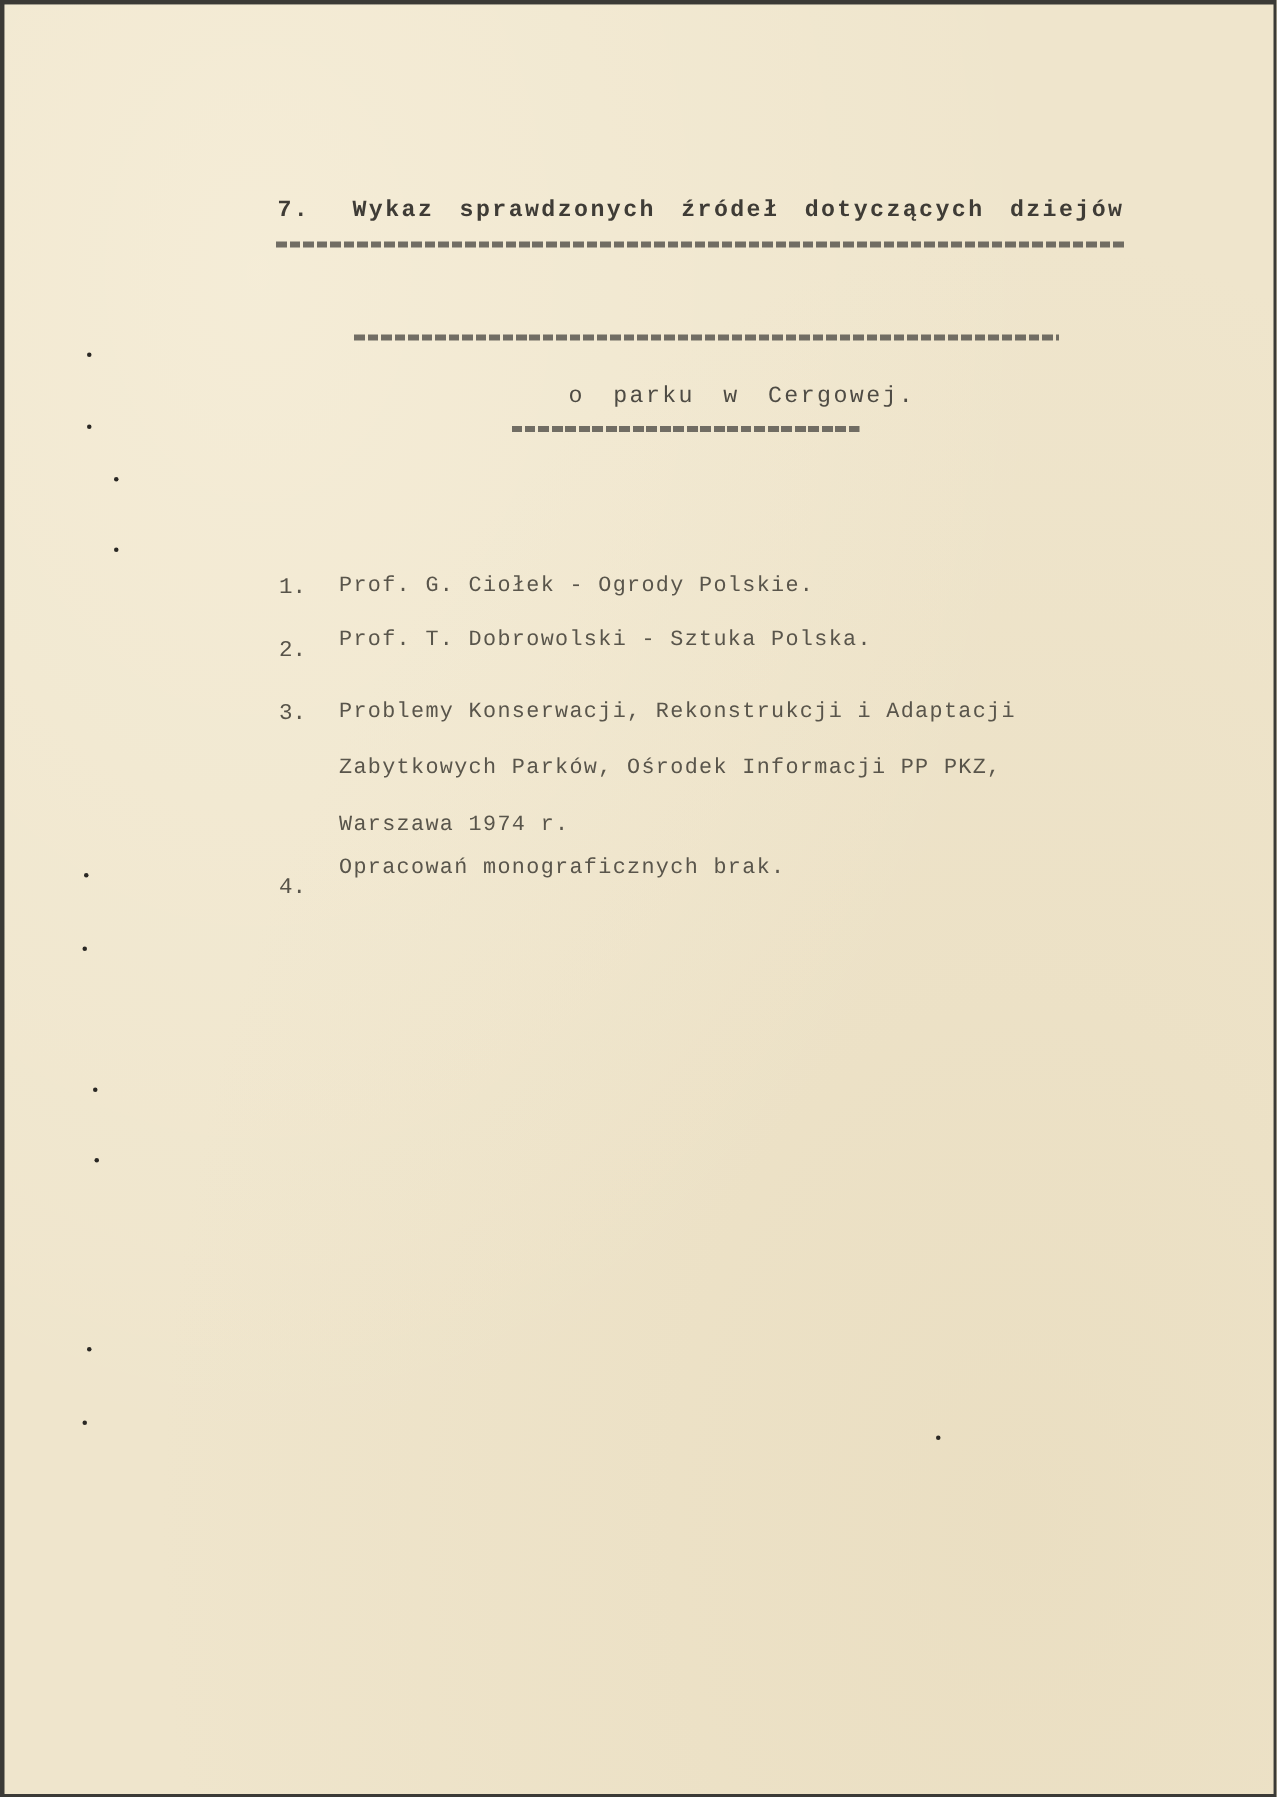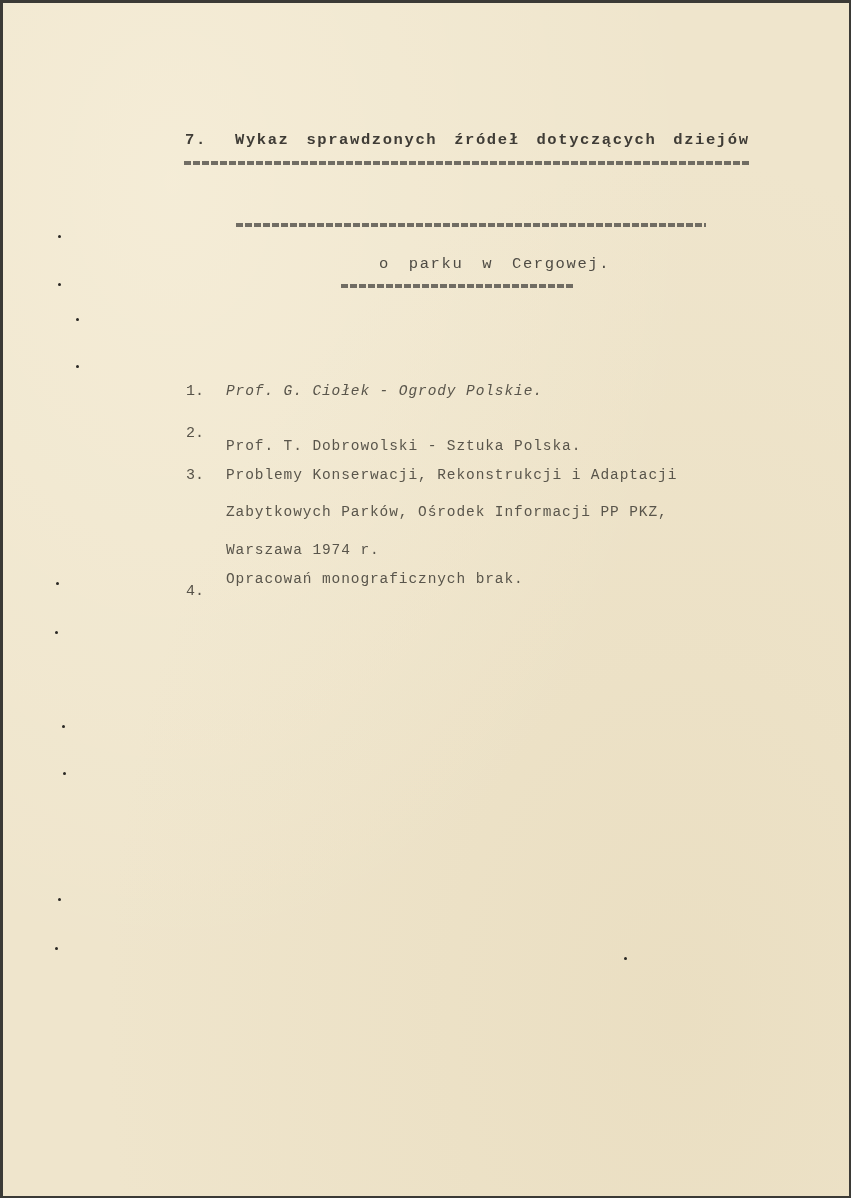--- a/index.html
+++ b/index.html
@@ -74,24 +74,24 @@
   <span class="tw heading" style="left:182px; top:128px;">7.</span>
   <span class="tw heading" style="left:232px; top:128px; word-spacing:6px;">Wykaz sprawdzonych źródeł dotyczących dziejów</span>
   <div class="underline-rule" style="left:181px; top:158px; width:567px;"></div>
 
   <div class="underline-rule" style="left:233px; top:220px; width:470px;"></div>
 
   <span class="tw heading" style="left:344px; top:252px; word-spacing:8px; font-weight:normal; color:#4e4b44;margin-left:32px;">o parku w Cergowej.</span>
   <div class="underline-rule" style="left:338px; top:281px; width:232px;"></div>
 
   <span class="item-num" style="left:183px; top:380px;">1.</span>
-  <span class="item-text" style="left:223px; top:380px;font-style:italic;">Prof. G. Ciołek - Ogrody Polskie.</span>
+  <span class="item-text" style="left:223px; top:380px;">Prof. G. Ciołek - Ogrody Polskie.</span>
 
   <span class="item-num" style="left:183px; top:422px;">2.</span>
-  <span class="item-text" style="left:223px; top:435px;">Prof. T. Dobrowolski - Sztuka Polska.</span>
+  <span class="item-text" style="left:223px; top:416px;">Prof. T. Dobrowolski - Sztuka Polska.</span>
 
   <span class="item-num" style="left:183px; top:464px;">3.</span>
   <span class="item-text" style="left:223px; top:464px;">Problemy Konserwacji, Rekonstrukcji i Adaptacji</span>
   <span class="item-text" style="left:223px; top:501px;text-align:right;">Zabytkowych Parków, Ośrodek Informacji PP PKZ,</span>
   <span class="item-text" style="left:223px; top:539px;text-align:center;">Warszawa 1974 r.</span>
 
   <span class="item-num" style="left:183px; top:580px;">4.</span>
   <span class="item-text" style="left:223px; top:568px;">Opracowań monograficznych brak.</span>
 
   <div class="speck" style="left:55px; top:232px;"></div>

